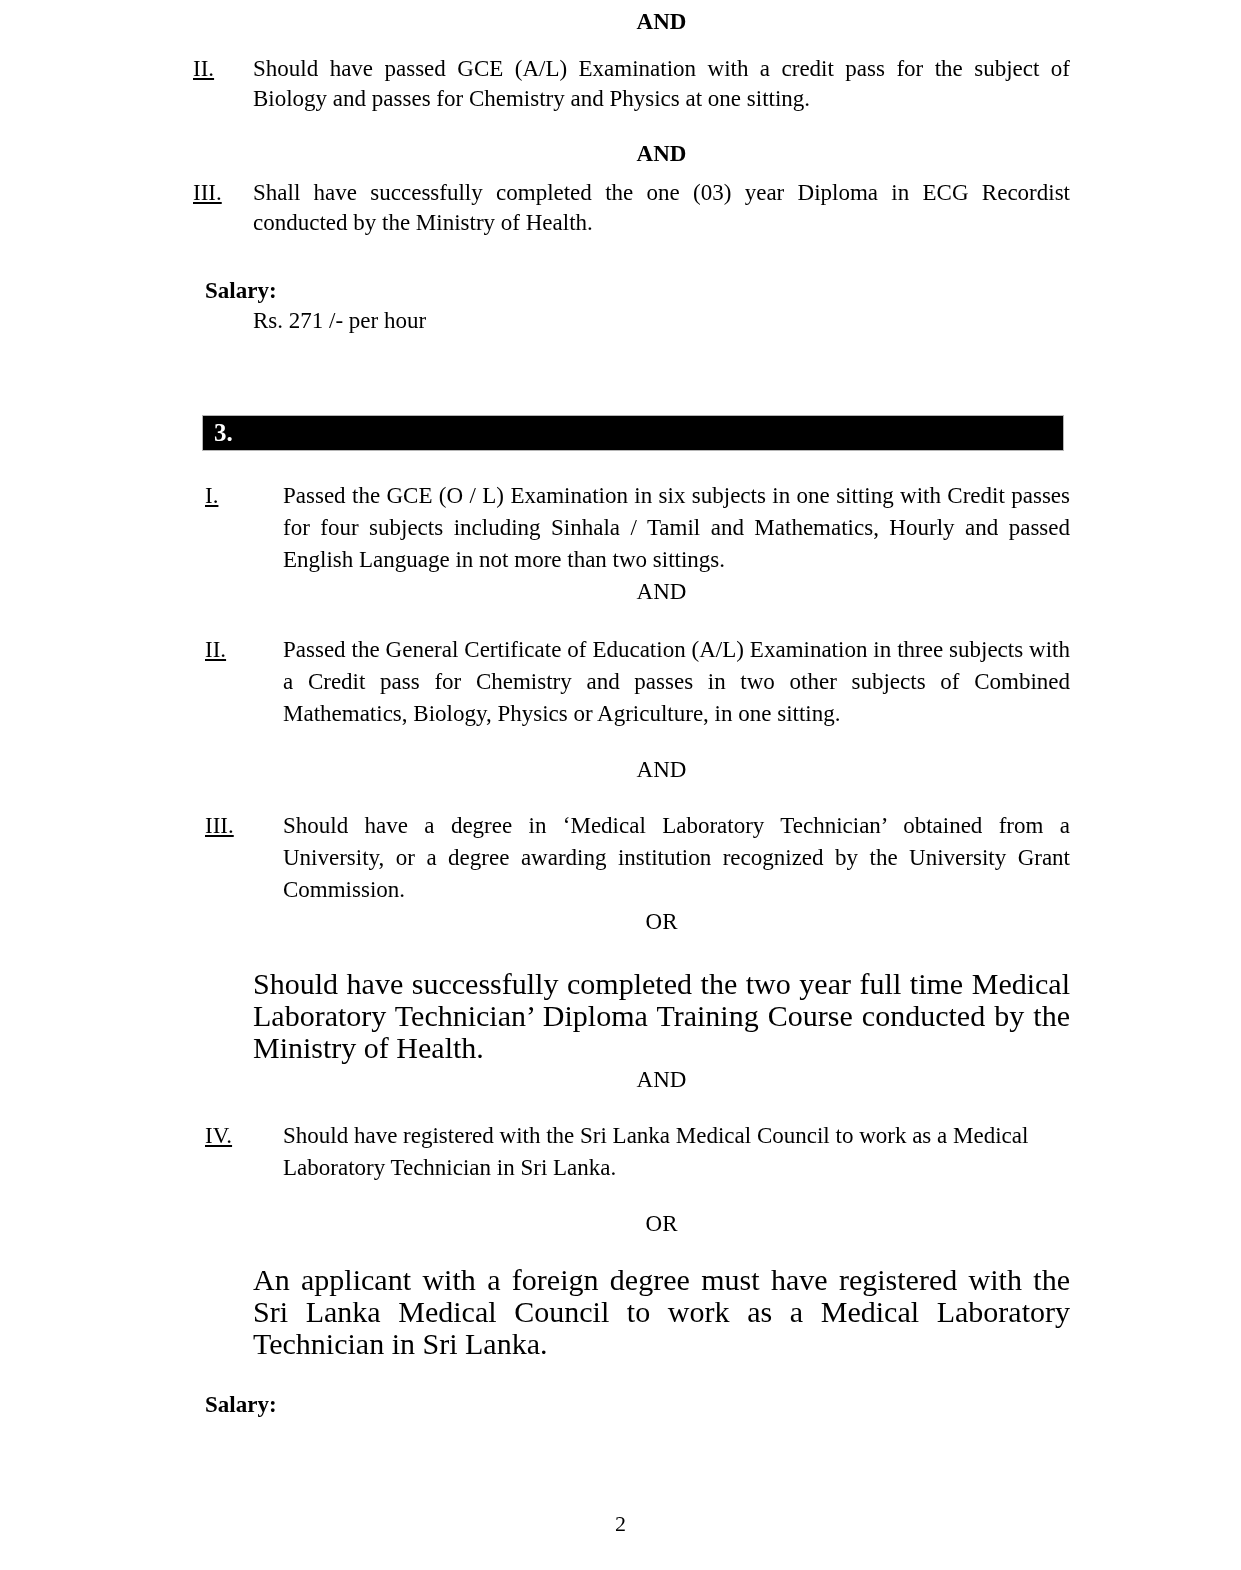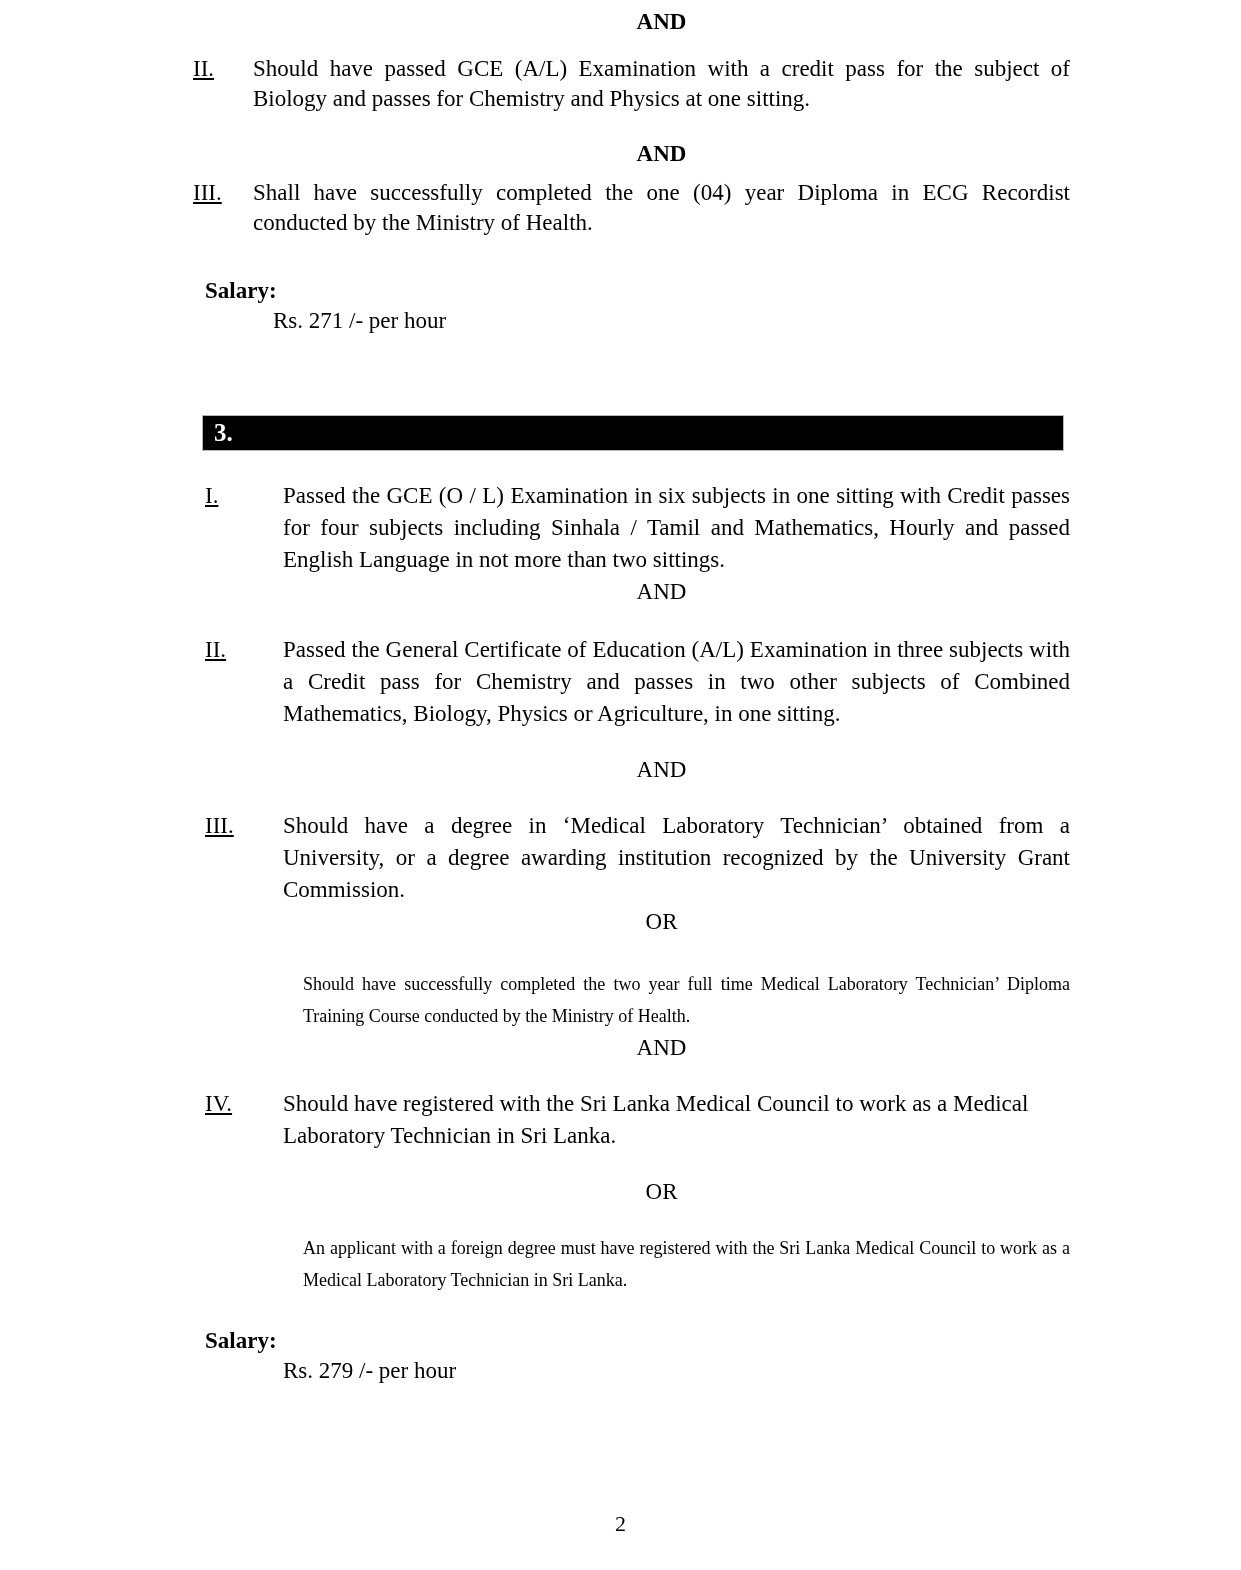--- a/index.html
+++ b/index.html
@@ -29,34 +29,34 @@
   
   .qual-item { position: relative; font-size: 23px; }
   .qual-item .numeral { position: absolute; left: 0; top: 0; text-decoration: underline; }
   .qual-item .item-text { text-align: justify; }
   .qual-item.left-align .item-text { text-align: left; }
   .qual-item.s1 { padding-left: 60px; line-height: 30px; }
   .qual-item.s2 { margin-left: 12px; padding-left: 78px; line-height: 32px; }
 
   
   .alt-para {
-    margin-left: 110px;
-    font-size: 18px;
+    margin-left: 60px;
+    font-size: 30px;
     line-height: 32px;
     text-align: justify;
   }
 
   .salary-label {
     margin-left: 12px;
     font-weight: bold;
     font-size: 23px;
     line-height: 30px;
   }
   .salary-value { font-size: 23px; line-height: 30px; }
-  .salary-value.s1 { margin-left: 80px; }
+  .salary-value.s1 { margin-left: 60px; }
   .salary-value.s2 { margin-left: 90px; }
 
   
   .banner {
     margin-left: 10px;
     margin-right: 7px;
     height: 34px;
     background: #000000;
     color: #ffffff;
     outline: 1px solid #b5b5b5;
@@ -103,21 +103,21 @@
 
   <div class="qual-item s1 mt16">
     <span class="numeral">II.</span>
     <p class="item-text">Should have passed GCE (A/L) Examination with a credit pass for the subject of Biology and passes for Chemistry and Physics at one sitting.</p>
   </div>
 
   <p class="connector bold mt24">AND</p>
 
   <div class="qual-item s1 mt8">
     <span class="numeral">III.</span>
-    <p class="item-text">Shall have successfully completed the one (04) year Diploma in ECG Recordist conducted by the Ministry of Health.</p>
+    <p class="item-text">Shall have successfully completed the one (03) year Diploma in ECG Recordist conducted by the Ministry of Health.</p>
   </div>
 
   <p class="salary-label mt38">Salary:</p>
   <p class="salary-value s1">Rs. 271 /- per hour</p>
 
   <div class="banner mt80">
     <span>3.</span>
   </div>
 
 
@@ -149,17 +149,16 @@
   <div class="qual-item s2 left-align mt24">
     <span class="numeral">IV.</span>
     <p class="item-text">Should have registered with the Sri Lanka Medical Council to work as a Medical Laboratory Technician in Sri Lanka.</p>
   </div>
 
   <p class="connector mt24">OR</p>
 
   <p class="alt-para mt24">An applicant with a foreign degree must have registered with the Sri Lanka Medical Council to work as a Medical Laboratory Technician in Sri Lanka.</p>
 
   <p class="salary-label mt30">Salary:</p>
-  <p class="salary-value s2">Rs. 279 /- per hour</p>
 
   <div class="page-number">2</div>
 
 </div>
 
 </body></html>

